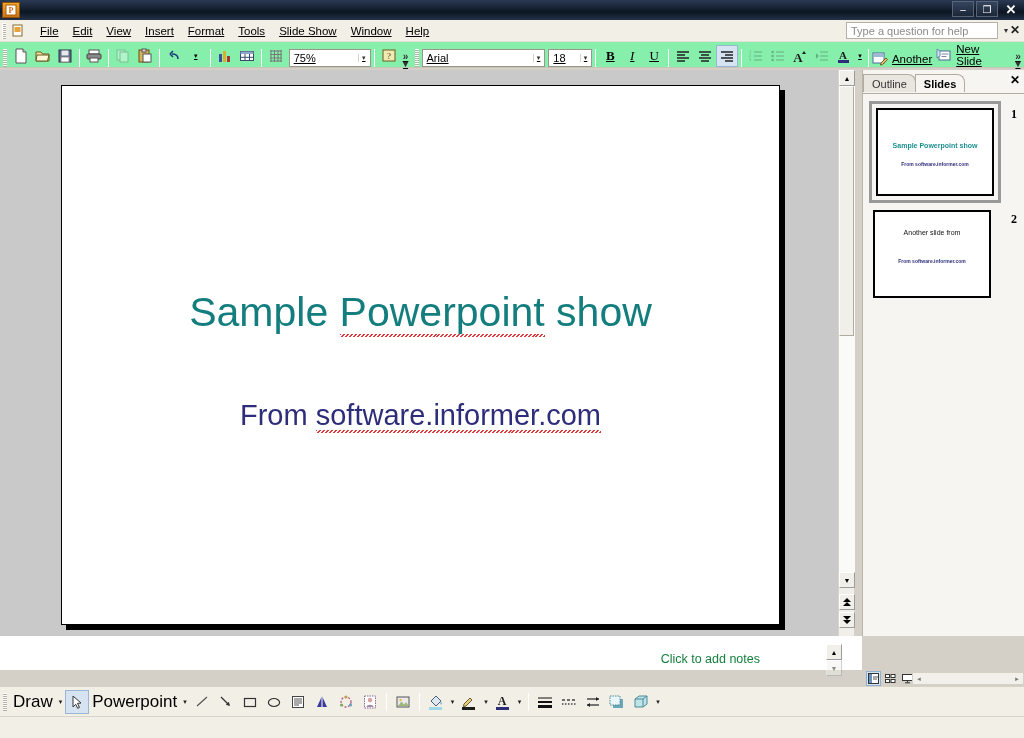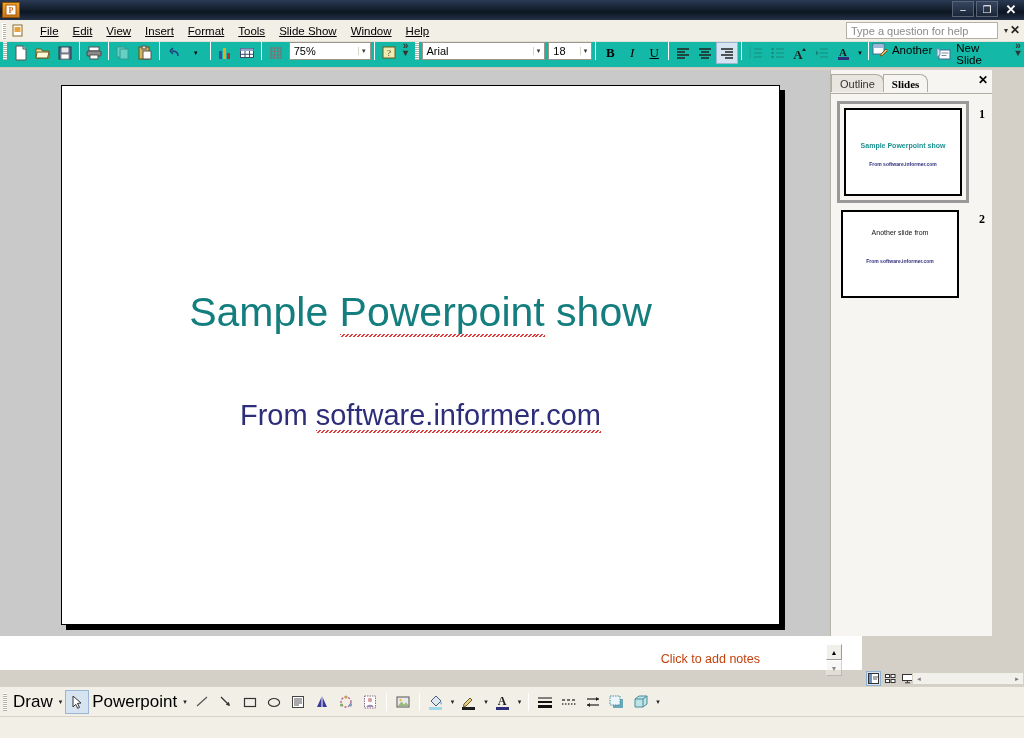--- a/index.html
+++ b/index.html
@@ -67,24 +67,25 @@
     width: 152px; height: 17px;
     background: #fff; border: 1px solid #b5b1a6;
     font-size: 11px; color: #8b8b8b;
     padding: 1px 4px; line-height: 15px;
   }
   .help-arrow { position: absolute; right: 16px; top: 6px; font-size: 8px; color:#333; }
   .menubar-close { position: absolute; right: 4px; top: 3px; font-size: 12px; font-weight: bold; color: #222; }
 
   
   .toolbar {
-    height: 26px; background: #14b8a6;
-    display: flex; align-items: flex-start;
+    height: 26px; background: #86efac;
+    display: flex; align-items: flex-end;
     border-bottom: 1px solid #c8c4b8;
     position: relative;
+    text-decoration: underline;
   }
   .tb-grip { width: 4px; height: 18px; margin: 0 3px;
     background: repeating-linear-gradient(to bottom,#fff 0 1px,#b4b0a4 1px 2px); }
   .tb-btn {
     width: 22px; height: 22px;
     display: flex; align-items: center; justify-content: center;
     border: 1px solid transparent;
   }
   .tb-btn.active { border: 1px solid #9ab6d4; background: #d6e4f2; }
   .tb-sep { width: 1px; height: 18px; background: #c4c0b4; margin: 0 3px; border-right: 1px solid #fff; }
@@ -139,32 +140,32 @@
   .sb-btn {
     width: 16px; height: 16px; background: #f1efe9;
     border: 1px solid #ffffff; border-right-color: #9c9c9c; border-bottom-color: #9c9c9c;
     display: flex; align-items: center; justify-content: center; font-size: 7px; color: #000;
   }
   .sb-track { position: absolute; top: 16px; bottom: 64px; width: 16px; background: #fafaf8; }
   .sb-thumb { position:absolute; top:0; left:0; width:15px; height:250px; background:#f1efe9; border:1px solid #fff; border-right-color:#b0aca0; border-bottom-color:#b0aca0;}
 
   
   .slides-pane {
-    position: absolute; left: 830px; top: 0; width: 162px; height: 566px;
+    position: absolute; left: 862px; top: 0; width: 162px; height: 566px;
     background: #f6f5f1; border-left: 1px solid #b8b4a8;
   }
   .pane-tabs { position: relative; height: 22px; display: flex; align-items: flex-end; }
   .pane-tab {
     font-size: 11px; padding: 3px 8px 2px 8px;
     border: 1px solid #b0aca0; border-bottom: none;
     background: #e8e6df; color: #333;
     margin-right: -1px;
     border-radius: 0 8px 0 0;
   }
-  .pane-tab.active { background: #f6f5f1; font-weight: bold; color: #000; font-family: Liberation Serif, serif; }
+  .pane-tab.active { background: #f6f5f1; font-weight: bold; color: #000; }
   .pane-close { position: absolute; right: 4px; top: 3px; font-size: 12px; font-weight: bold; }
   .pane-body { position: absolute; top: 23px; left: 0; right: 0; bottom: 0; border-top: 1px solid #b0aca0; }
 
   .thumb-row { position: relative; margin: 7px 0 0 6px; width: 150px; }
   .thumb-sel {
     padding: 4px; background: #f6f5f1; display: inline-block;
     border: 3px solid #999;
   }
   .thumb-nosel { padding: 4px; display: inline-block; }
   .thumb {
@@ -190,21 +191,21 @@
     font-family: "Liberation Serif", serif;
   }
 
   
   .notes-pane {
     position: absolute; left: 0; top: 636px; width: 862px; height: 34px;
     background: #ffffff;
   }
   .notes-text {
     position: absolute; right: 102px; top: 16px;
-    font-size: 12.5px; color: #c2410c; margin-left: 8px;
+    font-size: 12.5px; color: #15803d; margin-left: 8px;
   }
   .notes-scroll { position: absolute; right: 20px; top: 8px; width: 16px; height: 36px; }
 
   
   .view-btns {
     position: absolute; left: 866px; top: 671px;
     display: flex; align-items: center;
   }
   .view-btn {
     width: 15px; height: 15px; margin-right: 2px;

